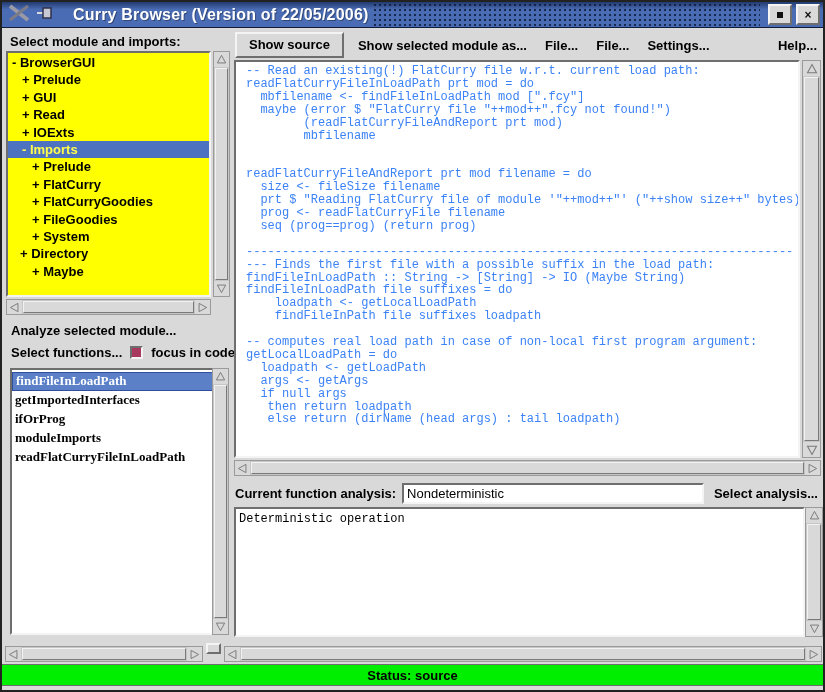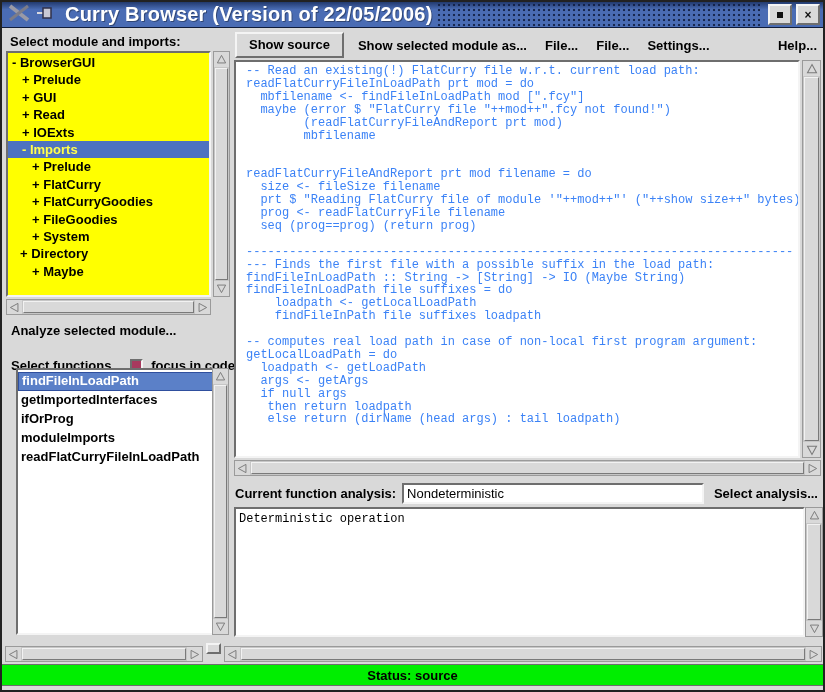--- a/index.html
+++ b/index.html
@@ -6,21 +6,21 @@
   body{width:825px;height:692px;background:#444;font-family:"Liberation Sans",sans-serif;-webkit-font-smoothing:none;}
   .window{position:relative;width:825px;height:692px;background:#d9d9d9;border:2px solid #222;box-sizing:border-box;overflow:hidden;}
 
   
   .titlebar{position:absolute;left:0;top:0;right:0;height:26px;
     background:linear-gradient(180deg,#223a6e 0,#4a6cb4 30%,var(--titlebar) 100%);
     border-bottom:1px solid #101c3a;display:flex;align-items:center;padding:0 3px;box-sizing:border-box;}
   .titlebar .dots{flex:1;height:100%;margin:0 4px;
     background-image:radial-gradient(circle at 2px 2px,rgba(15,28,62,.85) 1.1px,transparent 1.6px);
     background-size:5px 5px;background-position:0 1px;}
-  .title-text{color:#fff;font-weight:bold;font-size:20px;letter-spacing:.2px;white-space:nowrap;margin-left:8px;text-shadow:1px 1px 0 rgba(0,0,0,.35);}
+  .title-text{color:#fff;font-weight:bold;font-size:16px;letter-spacing:.2px;white-space:nowrap;margin-left:16px;text-shadow:1px 1px 0 rgba(0,0,0,.35);}
   .tb-icon{display:inline-block;margin:0 3px;}
   .tb-btn{width:24px;height:21px;margin-left:4px;background:#d9d9d9;border:2px solid;border-color:#f4f4f4 #6e6e6e #6e6e6e #f4f4f4;
     display:flex;align-items:center;justify-content:center;font-weight:bold;font-size:12px;color:#111;box-sizing:border-box;}
   .tb-btn .sq{width:6px;height:6px;background:#111;display:block;}
 
   
   .raised{border:2px solid;border-color:#f4f4f4 #6e6e6e #6e6e6e #f4f4f4;}
   .sunken{border:2px solid;border-color:#6e6e6e #f4f4f4 #f4f4f4 #6e6e6e;}
   .abs{position:absolute;box-sizing:border-box;}
   .blabel{font-weight:bold;font-size:13px;color:#000;white-space:nowrap;}
@@ -144,27 +144,27 @@
       </div>
     <div class="sb-btn">
         <svg class="tri right" width="11" height="11" viewBox="0 0 16 16">
           <polygon points="8,2 14,13 2,13" fill="#d9d9d9" stroke="#7a7a7a" stroke-width="1.4"></polygon>
         </svg>
       </div>
   </div>
 
   <div class="abs blabel" style="left:9px;top:321px;">Analyze selected module...</div>
 
-  <div class="abs fnrow-line" style="left:9px;top:356px;align-items:center;">
+  <div class="abs fnrow-line" style="left:9px;top:343px;align-items:center;">
     <span class="blabel">Select functions...</span>
     <span class="checkbox"></span>
     <span class="blabel">focus in code</span>
   </div>
 
-  <div class="abs sunken fn-list" style="left:14px;top:366px;width:206px;height:267px;">
+  <div class="abs sunken fn-list" style="left:8px;top:366px;width:206px;height:267px;font-family:Liberation Serif, serif;">
 
   <div class="fn-row selected"><span>findFileInLoadPath</span></div>
       <div class="fn-row"><span>getImportedInterfaces</span></div>
       <div class="fn-row"><span>ifOrProg</span></div>
       <div class="fn-row"><span>moduleImports</span></div>
       <div class="fn-row"><span>readFlatCurryFileInLoadPath</span></div>
     </div>
 
   <div class="abs vscroll" style="left:210px;top:366px;width:17px;height:267px;">
     <div class="sb-btn">

